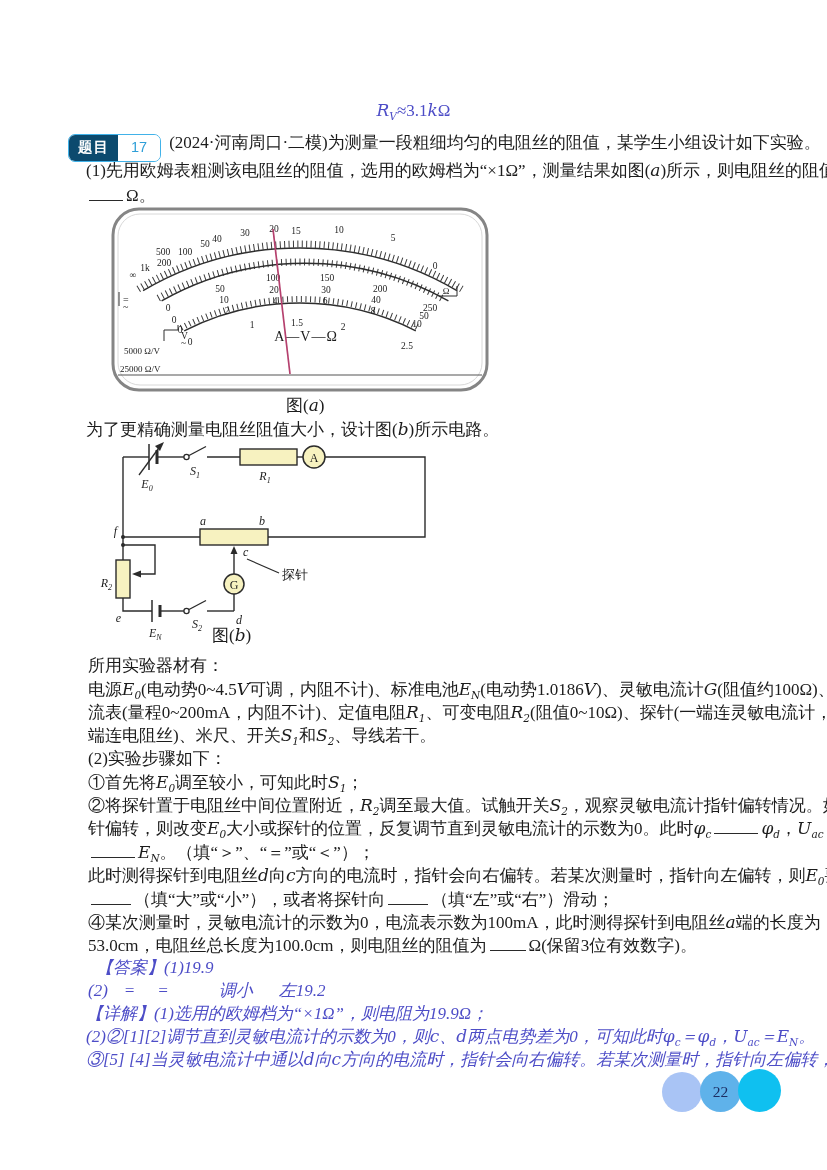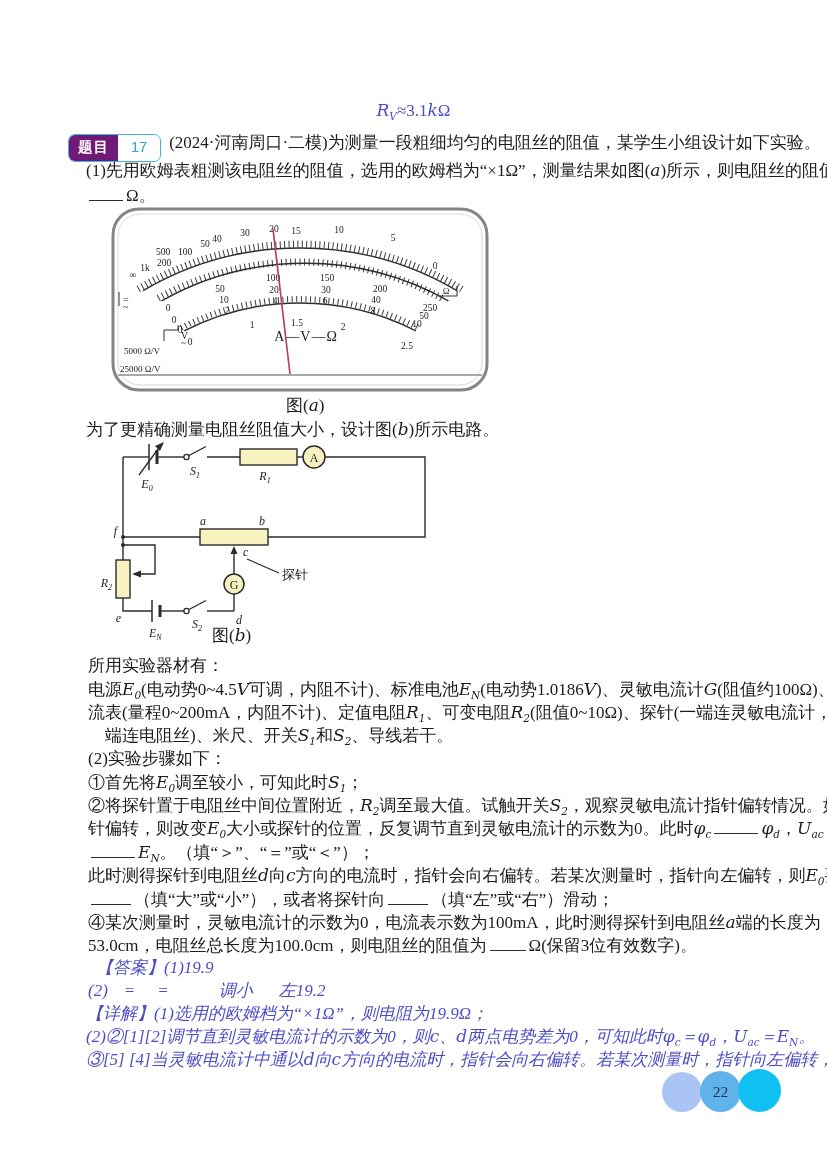--- a/index.html
+++ b/index.html
@@ -11,21 +11,21 @@
   .line{position:absolute;font-size:17px;white-space:nowrap;line-height:23px;}
   .line i{font-family:"DejaVu Serif",serif;font-style:italic;}
   sub{font-size:10.5px;line-height:0;}
   .blank{display:inline-block;height:13px;border-bottom:1.3px solid #2a2a2a;margin:0 3px;vertical-align:baseline;}
   .blue{color:#4d4dc7;}
   .kai{font-style:italic;}
   .kai i{font-style:italic;}
   .centered{left:0;width:827px;text-align:center;}
   
   .badge{display:inline-flex;align-items:center;border:1.5px solid #41b2e9;border-radius:7px;overflow:hidden;font-family:"Liberation Sans","DejaVu Sans",sans-serif;font-size:14.5px;vertical-align:-4px;margin-right:8px;}
-  .badge .bl{background:#701a75;color:#ffffff;padding:1px 9px 2px;font-weight:bold;letter-spacing:1px;}
+  .badge .bl{background:#0c4a6e;color:#ffffff;padding:1px 9px 2px;font-weight:bold;letter-spacing:1px;}
   .badge .bn{background:#ffffff;color:#2f9fd8;padding:1px 13px 2px;}
   
   .fig{position:absolute;}
   svg text{font-family:"Liberation Serif","DejaVu Serif",serif;fill:#1c1c1c;}
   
   .ansrow span{display:inline-block;}
   .ansrow span:nth-child(2){margin-left:16px;}
   .ansrow span:nth-child(3){margin-left:22px;}
   .ansrow span:nth-child(4){margin-left:50px;}
   .ansrow span:nth-child(5){margin-left:26px;}
@@ -194,21 +194,21 @@
   <polygon points="139,104 135.5,112 142.5,112" fill="#2b2b2b"></polygon>
   <text x="148" y="114" font-size="12" font-style="italic">c</text>
   <line x1="152" y1="117" x2="184" y2="131" stroke="#2b2b2b" stroke-width="1.2"></line>
   <text x="187" y="137" font-size="13">探针</text>
 </svg>
 <div class="line" style="left:212px;top:624px;"><span>图(</span><i>b</i><span>)</span></div>
 
 <div class="line" style="left:88px;top:654px;"><span>所用实验器材有：</span></div>
 <div class="line" style="left:88px;top:678px;"><span>电源</span><i>E<sub>0</sub></i><span>(电动势0~4.5</span><i>V</i><span>可调，内阻不计)、标准电池</span><i>E<sub>N</sub></i><span>(电动势1.0186</span><i>V</i><span>)、灵敏电流计</span><i>G</i><span>(阻值约100Ω)、电</span></div>
 <div class="line" style="left:88px;top:701px;"><span>流表(量程0~200mA，内阻不计)、定值电阻</span><i>R<sub>1</sub></i><span>、可变电阻</span><i>R<sub>2</sub></i><span>(阻值0~10Ω)、探针(一端连灵敏电流计，另一</span></div>
-<div class="line" style="left:105px;top:724px;text-align:right;"><span>端连电阻丝)、米尺、开关</span><i>S<sub>1</sub></i><span>和</span><i>S<sub>2</sub></i><span>、导线若干。</span></div>
+<div class="line" style="left:88px;top:724px;text-align:right;"><span>端连电阻丝)、米尺、开关</span><i>S<sub>1</sub></i><span>和</span><i>S<sub>2</sub></i><span>、导线若干。</span></div>
 
 <div class="line" style="left:88px;top:747px;"><span>(2)实验步骤如下：</span></div>
 <div class="line" style="left:88px;top:771px;"><span>①首先将</span><i>E<sub>0</sub></i><span>调至较小，可知此时</span><i>S<sub>1</sub></i><span>；</span></div>
 <div class="line" style="left:88px;top:794px;"><span>②将探针置于电阻丝中间位置附近，</span><i>R<sub>2</sub></i><span>调至最大值。试触开关</span><i>S<sub>2</sub></i><span>，观察灵敏电流计指针偏转情况。如果指</span></div>
 <div class="line" style="left:88px;top:817px;"><span>针偏转，则改变</span><i>E<sub>0</sub></i><span>大小或探针的位置，反复调节直到灵敏电流计的示数为0。此时</span><i>φ<sub>c</sub></i><span class="blank" style="width: 44px;"></span><i>φ<sub>d</sub></i><span>，</span><i>U<sub>ac</sub></i></div>
 <div class="line" style="left:88px;top:841px;"><span class="blank" style="width: 44px;"></span><i>E<sub>N</sub></i><span>。（填“＞”、“＝”或“＜”）；</span></div>
 <div class="line" style="left:88px;top:864px;"><span>此时测得探针到电阻丝</span><i>d</i><span>向</span><i>c</i><span>方向的电流时，指针会向右偏转。若某次测量时，指针向左偏转，则</span><i>E<sub>0</sub></i><span>要调</span></div>
 <div class="line" style="left:88px;top:888px;"><span class="blank" style="width: 40px;"></span><span>（填“大”或“小”），或者将探针向</span><span class="blank" style="width: 40px;"></span><span>（填“左”或“右”）滑动；</span></div>
 <div class="line" style="left:88px;top:911px;"><span>④某次测量时，灵敏电流计的示数为0，电流表示数为100mA，此时测得探针到电阻丝</span><i>a</i><span>端的长度为</span></div>
 <div class="line" style="left:88px;top:934px;"><span>53.0cm，电阻丝总长度为100.0cm，则电阻丝的阻值为</span><span class="blank" style="width: 36px;"></span><span>Ω(保留3位有效数字)。</span></div>

